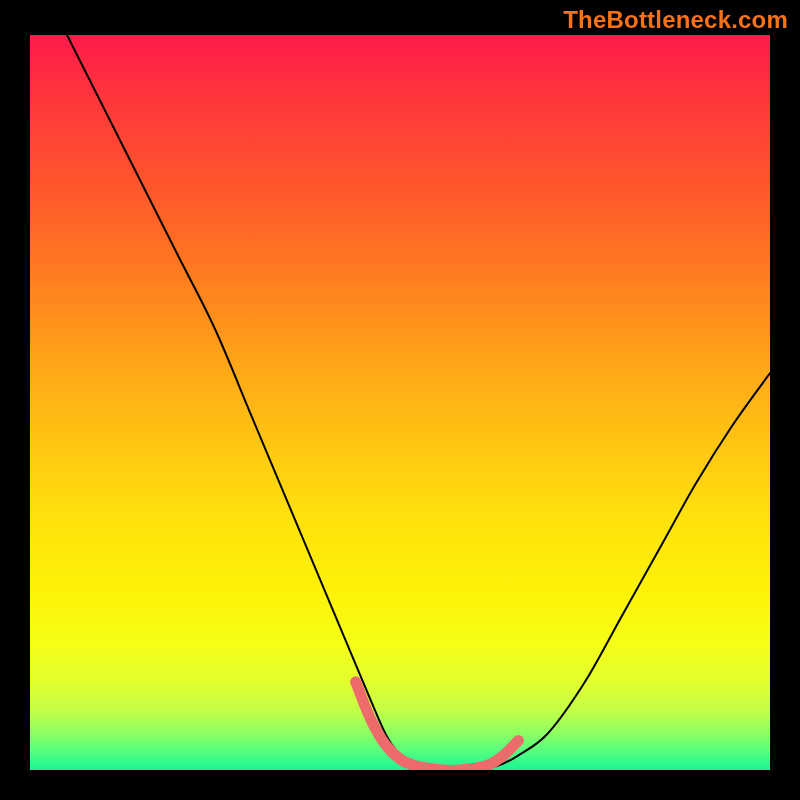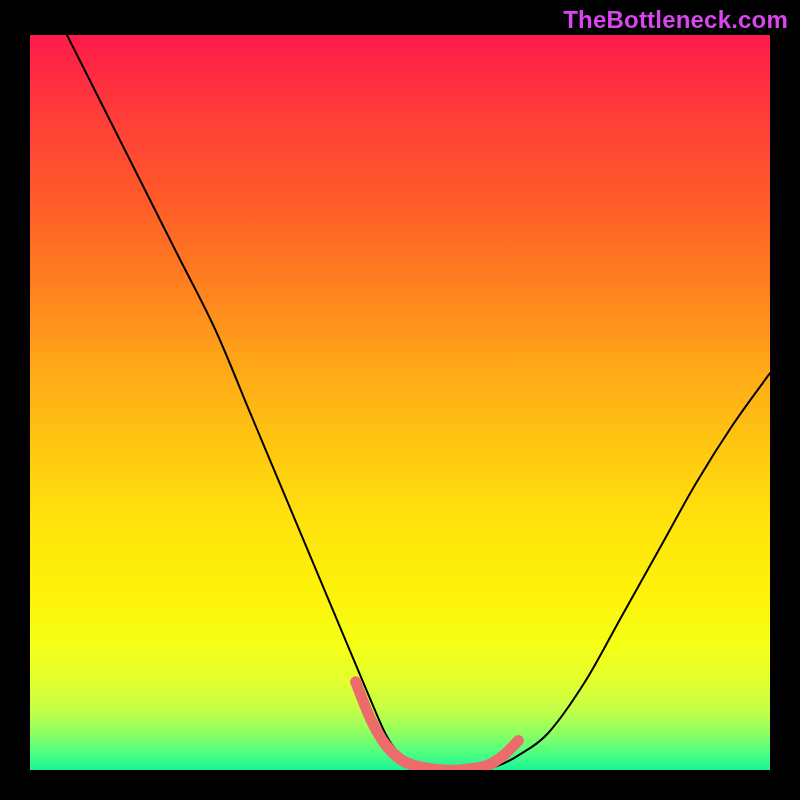--- a/index.html
+++ b/index.html
@@ -10,21 +10,21 @@
     height: 800px;
     background: #000;
   }
   .watermark {
     position: absolute;
     top: 6px;
     right: 12px;
     font-family: Arial, Helvetica, sans-serif;
     font-size: 24px;
     font-weight: bold;
-    color: #d946ef;
+    color: #f97316;
     letter-spacing: 0.2px;
     white-space: nowrap;
   }
   .plot-area {
     position: absolute;
     left: 30px;
     top: 35px;
     width: 740px;
     height: 735px;
     overflow: hidden;

